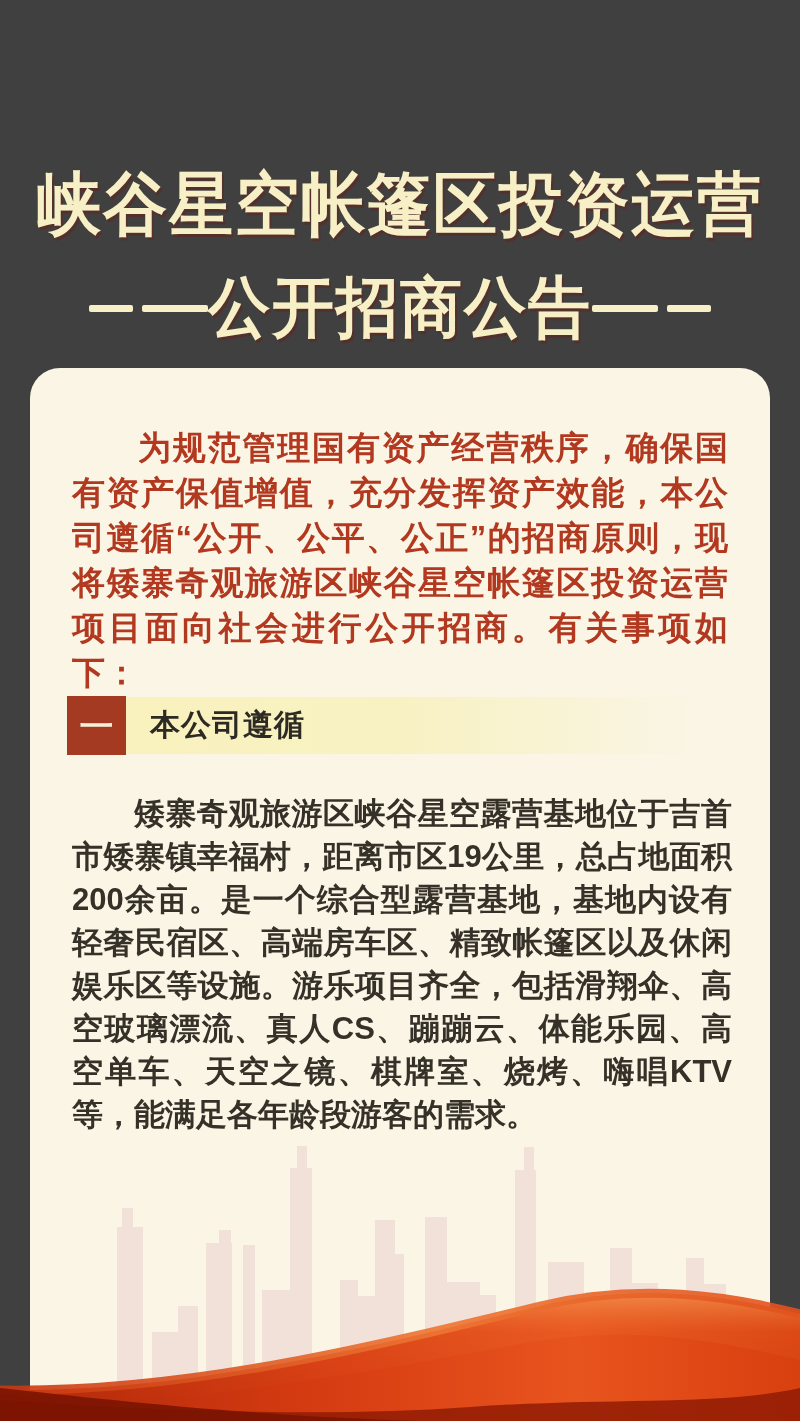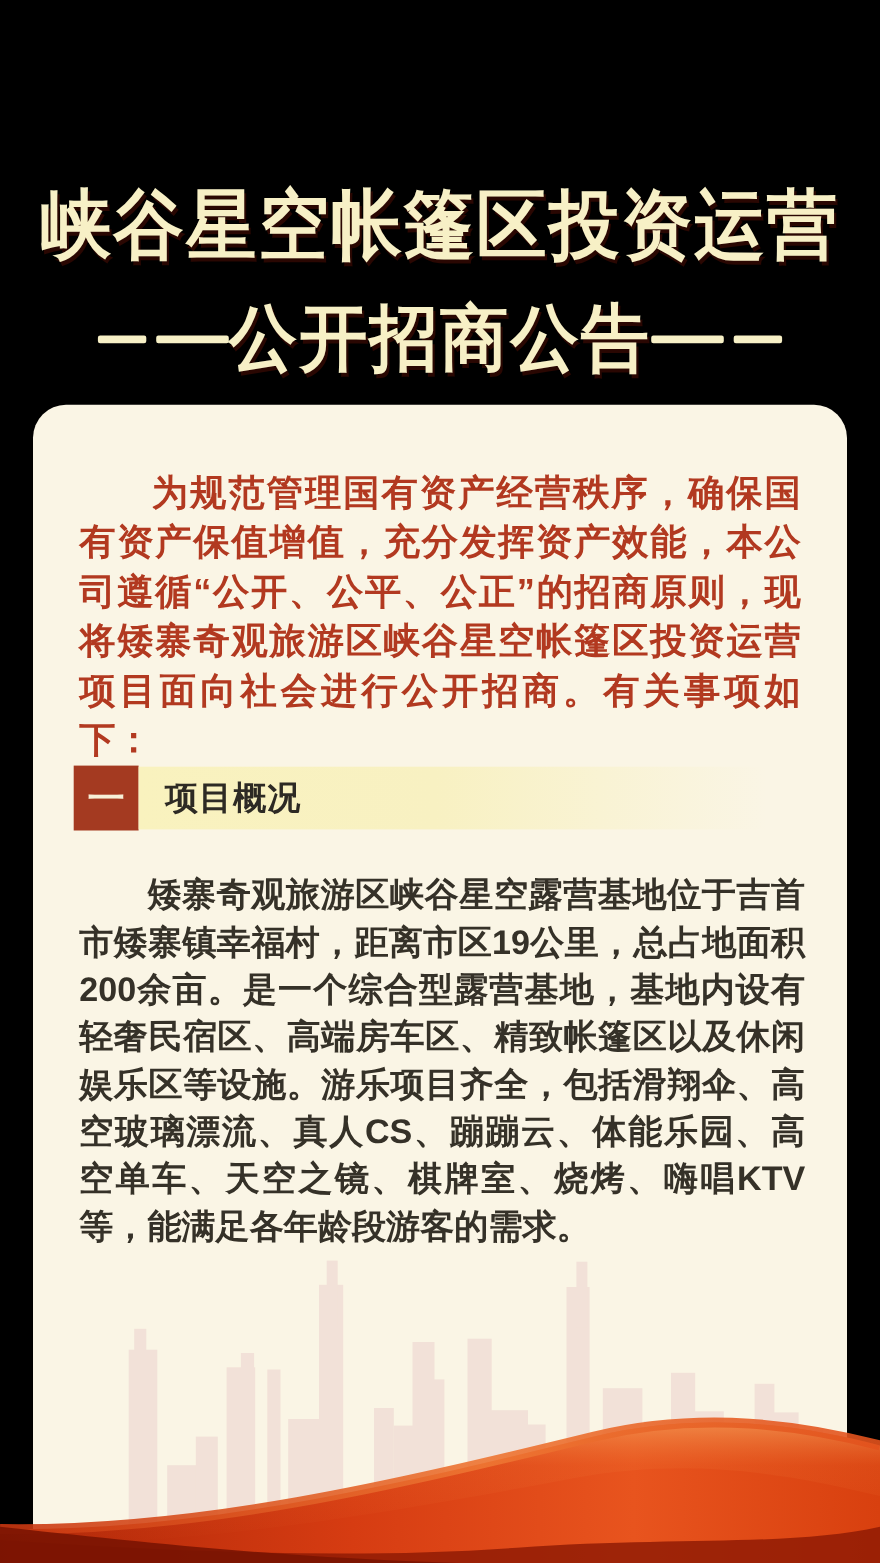--- a/index.html
+++ b/index.html
@@ -1,18 +1,18 @@
 <!DOCTYPE html>
 <html><head>
 <meta charset="utf-8">
 <style>
   html,body{margin:0;padding:0;background:#666;}
   .poster{
     position:relative; width:800px; height:1421px; margin:0 auto;
-    background:#000000; overflow:hidden;
+    background:#404040; overflow:hidden;
     font-family:"Liberation Sans","DejaVu Sans",sans-serif;
   }
   
   .title-line1{
     position:absolute; top:158px; left:0; width:800px;
     text-align:center; font-size:64px; font-weight:900;
     color:#F7F0C6; letter-spacing:2px; margin:0;
     transform:scaleY(1.08); transform-origin:top center;
     text-shadow:2px 3px 0 rgba(120,20,5,.35);
   }
@@ -84,21 +84,21 @@
     </div>
   </div>
 
   <div class="card">
 
     <p class="intro">为规范管理国有资产经营秩序，确保国有资产保值增值，充分发挥资产效能，本公司遵循“公开、公平、公正”的招商原则，现将矮寨奇观旅游区峡谷星空帐篷区投资运营项目面向社会进行公开招商。有关事项如下：</p>
 
     <div class="section-header">
       <div class="section-badge">一</div>
       <div class="section-strip">
-        <span class="section-title">项目概况</span>
+        <span class="section-title">本公司遵循</span>
       </div>
     </div>
 
     <p class="body-text">矮寨奇观旅游区峡谷星空露营基地位于吉首市矮寨镇幸福村，距离市区19公里，总占地面积200余亩。是一个综合型露营基地，基地内设有轻奢民宿区、高端房车区、精致帐篷区以及休闲娱乐区等设施。游乐项目齐全，包括滑翔伞、高空玻璃漂流、真人CS、蹦蹦云、体能乐园、高空单车、天空之镜、棋牌室、烧烤、嗨唱KTV等，能满足各年龄段游客的需求。</p>
   </div>
 
   <svg class="skyline" viewBox="0 0 800 281" preserveAspectRatio="none">
     <g>
       <rect x="117" y="87" width="26" height="194"></rect>
       <rect x="122" y="68" width="11" height="60"></rect>

